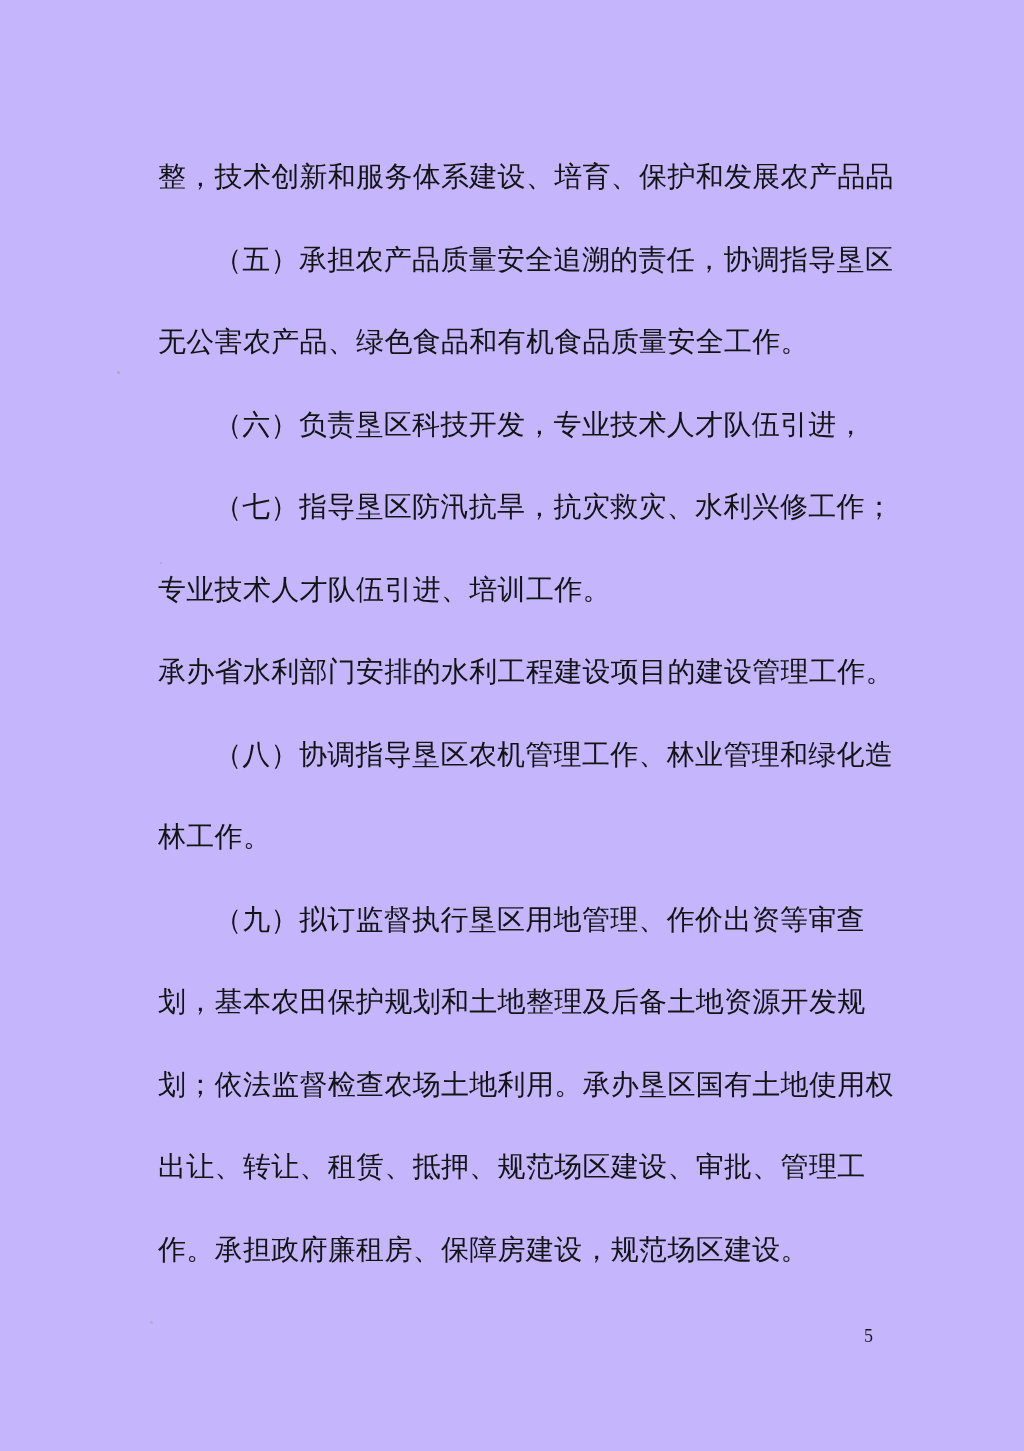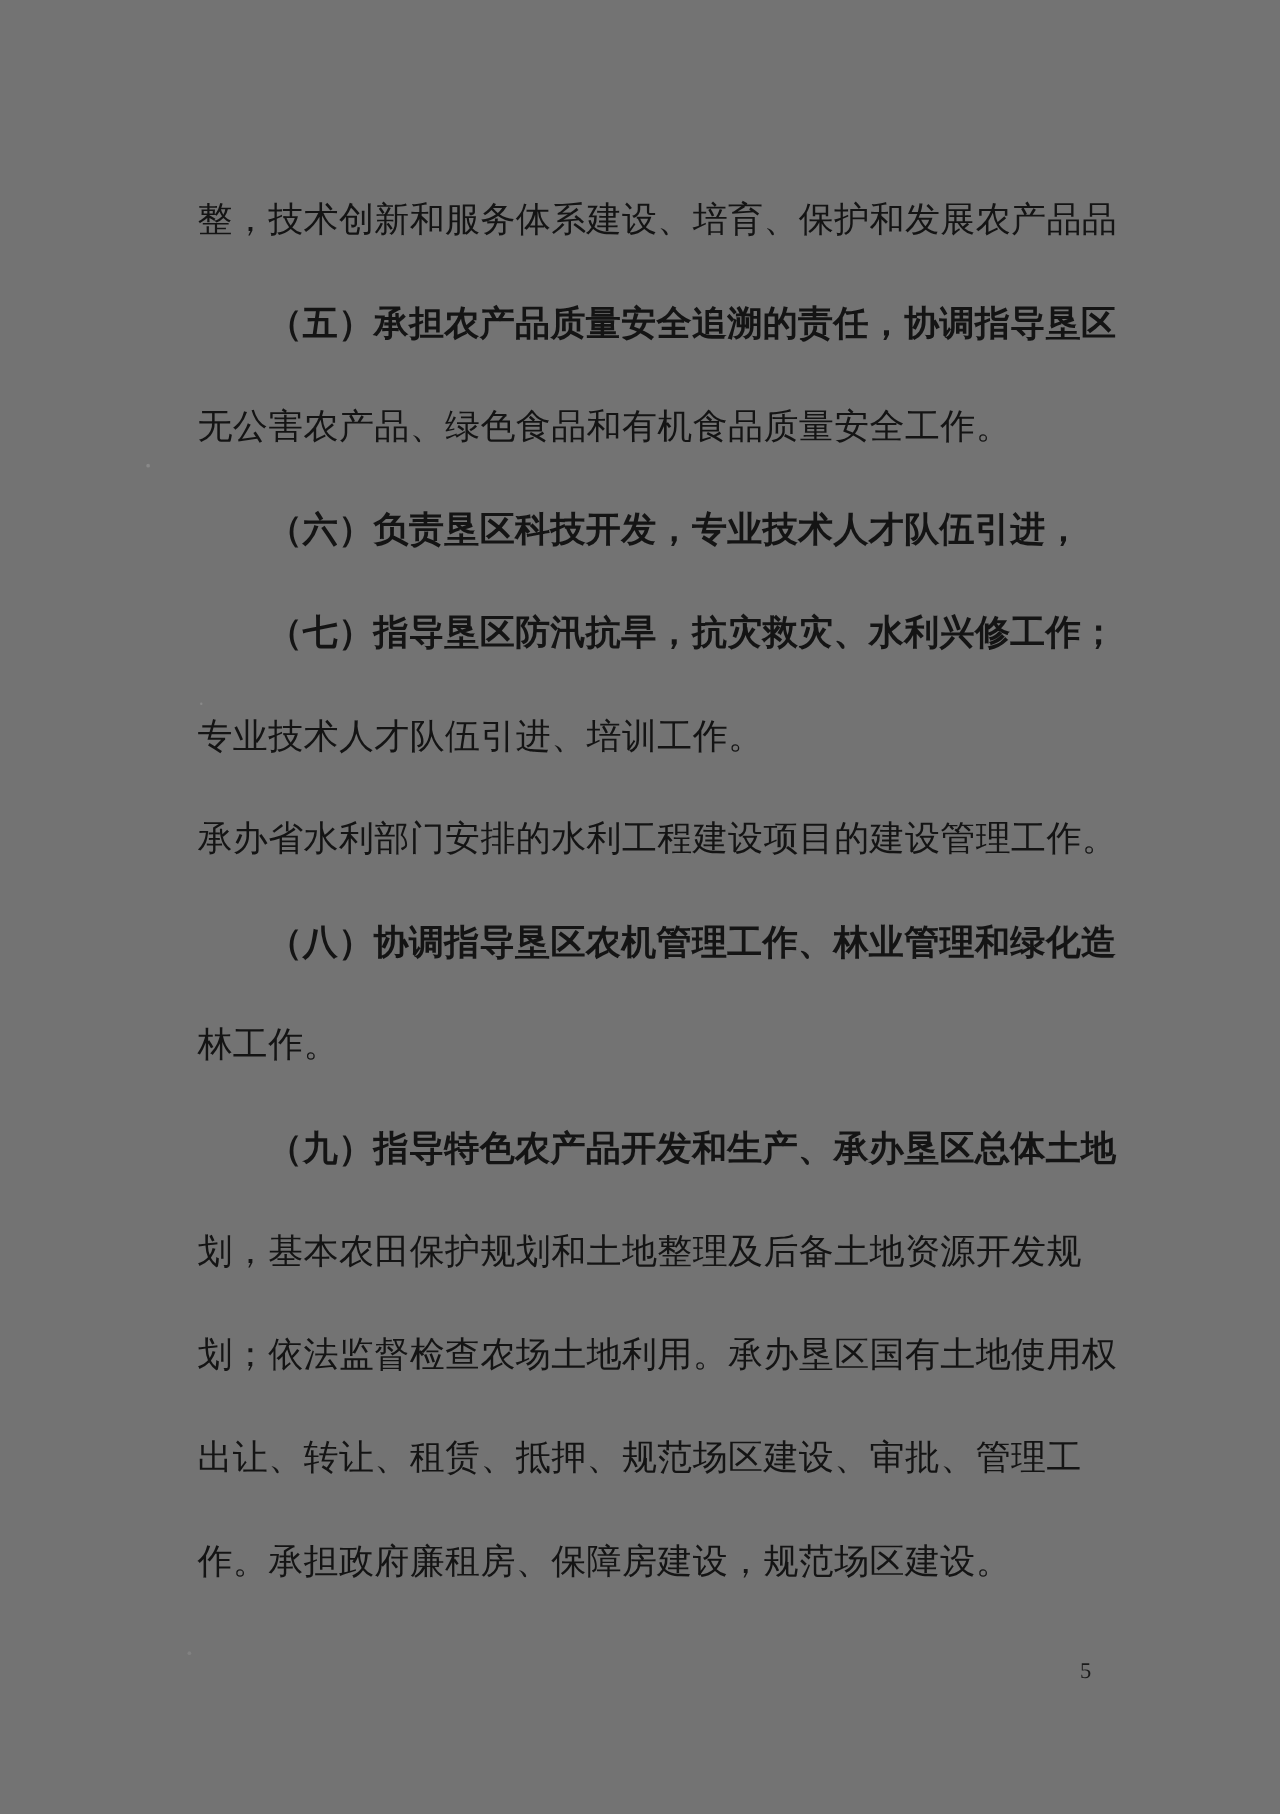--- a/index.html
+++ b/index.html
@@ -5,41 +5,40 @@
   html, body {
     margin: 0;
     padding: 0;
     background: #e8e8e8;
   }
   .page {
     position: relative;
     width: 1024px;
     height: 1451px;
     margin: 0 auto;
-    background: #737373;
+    background: #c4b5fd;
     overflow: hidden;
     font-family: "Liberation Serif", serif;
     color: #141414;
   }
   .content {
     position: absolute;
     left: 158px;
     top: 122px;
     width: 736px;
   }
   .line {
     font-size: 28px;
     line-height: 54.5px;
     letter-spacing: 0.3px;
     white-space: nowrap;
     font-weight: 500;
   }
   .line[data-indent="true"] {
     text-indent: 2em;
-    font-weight: bold;
   }
   .page-number {
     position: absolute;
     left: 864px;
     top: 1326px;
     font-size: 18px;
     color: #1a1a1a;
     font-family: "Liberation Serif", serif;
   }
   .speckle {
@@ -70,21 +69,21 @@
       <p class="line" data-indent="true" data-bold="false">（七）指导垦区防汛抗旱，抗灾救灾、水利兴修工作；</p>
 
       <p class="line" data-indent="false" data-bold="false">专业技术人才队伍引进、培训工作。</p>
 
       <p class="line" data-indent="false" data-bold="false">承办省水利部门安排的水利工程建设项目的建设管理工作。</p>
 
       <p class="line" data-indent="true" data-bold="false">（八）协调指导垦区农机管理工作、林业管理和绿化造</p>
 
       <p class="line" data-indent="false" data-bold="false">林工作。</p>
 
-      <p class="line" data-indent="true" data-bold="false">（九）指导特色农产品开发和生产、承办垦区总体土地</p>
+      <p class="line" data-indent="true" data-bold="false">（九）拟订监督执行垦区用地管理、作价出资等审查</p>
 
 
       <p class="line" data-indent="false" data-bold="false">划，基本农田保护规划和土地整理及后备土地资源开发规</p>
 
       <p class="line" data-indent="false" data-bold="false">划；依法监督检查农场土地利用。承办垦区国有土地使用权</p>
 
       <p class="line" data-indent="false" data-bold="false">出让、转让、租赁、抵押、规范场区建设、审批、管理工</p>
 
       <p class="line" data-indent="false" data-bold="false">作。承担政府廉租房、保障房建设，规范场区建设。</p>
 

